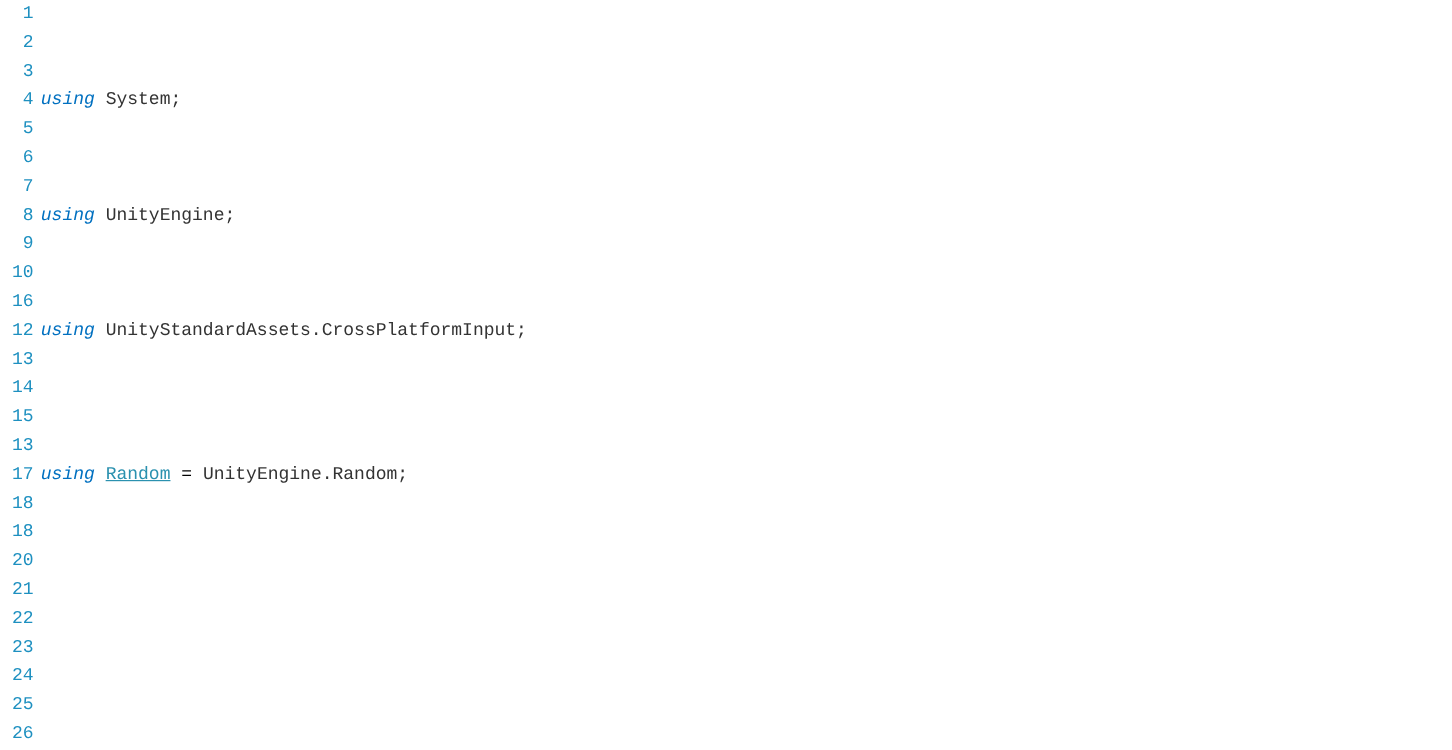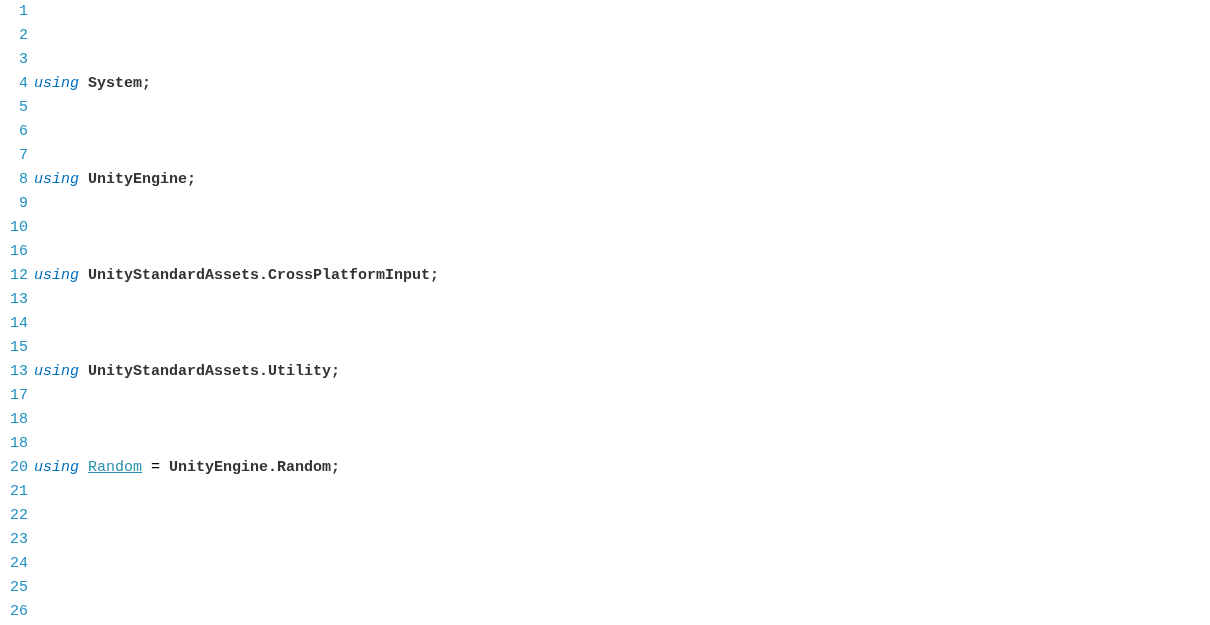--- a/index.html
+++ b/index.html
@@ -33,21 +33,21 @@
   .code {
     flex: 1;
     white-space: pre;
     position: relative;
   }
   .line {
     height: 24px;
   }
   .kw { color: #0070c0; font-style: italic; }
   .type { color: #2b91af; text-decoration: underline; }
-  .plain { color: #333333; font-weight: bold; }
+  .plain { color: #333333; }
 </style>
 </head>
 <body>
 
 <div class="editor">
   <div class="gutter">
     <div>1</div>
     <div>2</div>
     <div>3</div>
     <div>4</div>
@@ -76,21 +76,20 @@
   </div>
 
   <div class="code">
 
     <div class="line"><span class="kw">using</span><span> </span><span class="plain">System;</span></div>
 
     <div class="line"><span class="kw">using</span><span> </span><span class="plain">UnityEngine;</span></div>
 
     <div class="line"><span class="kw">using</span><span> </span><span class="plain">UnityStandardAssets.CrossPlatformInput;</span></div>
 
-    <div class="line"><span class="kw">using</span><span> </span><span class="plain">UnityStandardAssets.Utility;</span></div>
 
     <div class="line"><span class="kw">using</span><span> </span><span class="type">Random</span><span> = </span><span class="plain">UnityEngine.Random;</span></div>
 
     <div class="line"></div>
 
     
 
     
 
     

